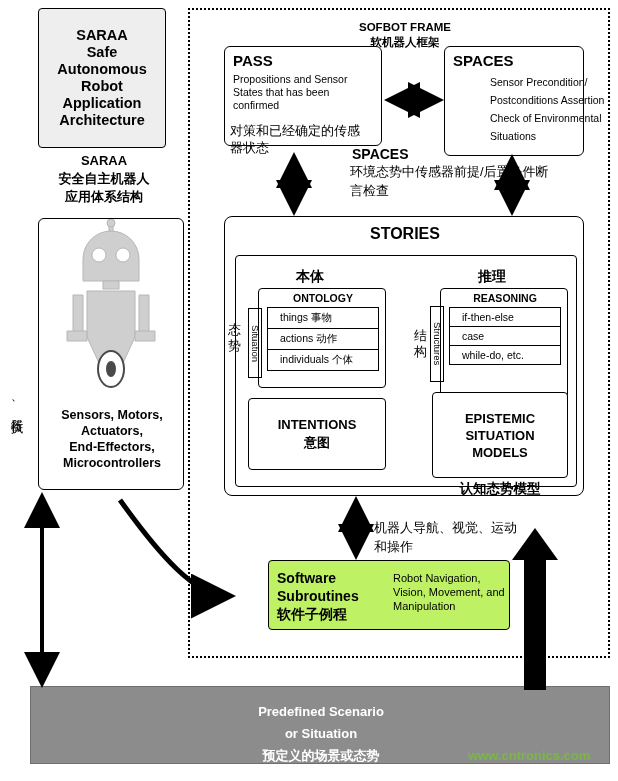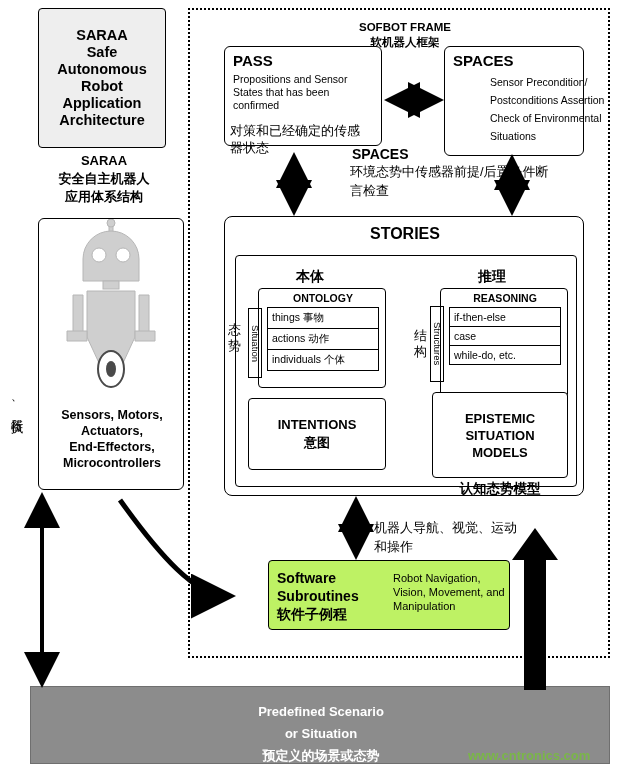--- a/index.html
+++ b/index.html
@@ -92,21 +92,21 @@
   #ont-cn{left:296px;top:268px;}
   #reas-cn{left:478px;top:268px;}
 
   
   #ont-box{
     left:258px;top:288px;width:128px;height:100px;
     border:1px solid #000;border-radius:4px;background:#fff;
   }
   #ont-title{position:absolute;left:0;top:3px;width:128px;text-align:center;font-weight:bold;font-size:10.5px;color:#000;}
   .rowlist{position:absolute;left:8px;top:18px;width:112px;}
-  .rowlist div{border:1px solid #000;border-top:none;font-size:10.5px;padding:3px 4px;color:#000;background:#fff;}
+  .rowlist div{border:1px solid #000;border-top:none;font-size:10.5px;padding:3px 12px;color:#000;background:#fff;}
   .rowlist div:first-child{border-top:1px solid #000;}
 
   #reas-box{
     left:440px;top:288px;width:128px;height:128px;
     border:1px solid #000;border-radius:4px;background:#fff;
   }
   #reas-title{position:absolute;left:0;top:3px;width:128px;text-align:center;font-weight:bold;font-size:10.5px;color:#000;}
 
   
   #situation-v{

